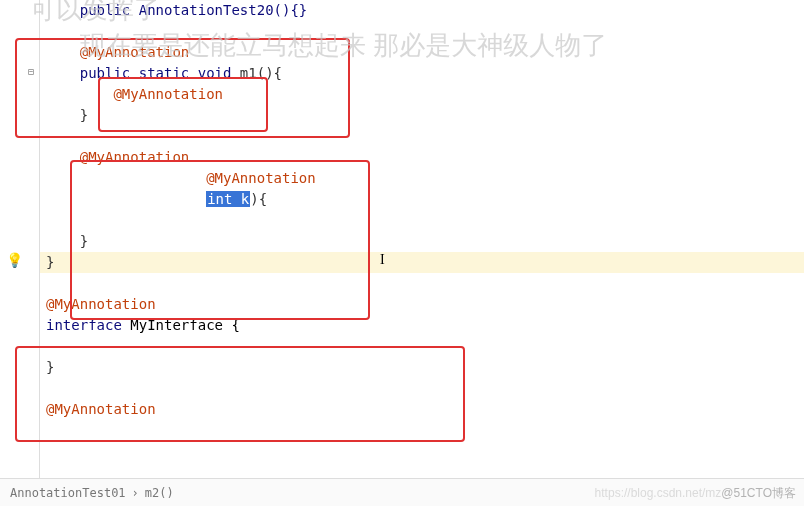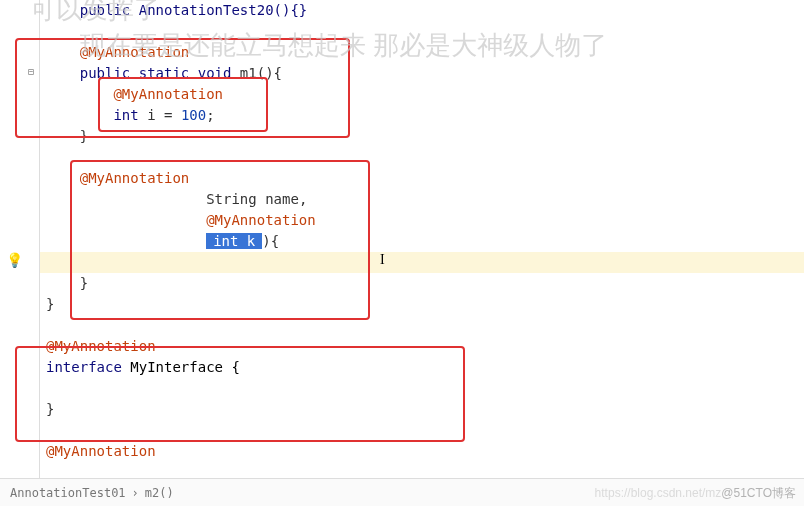--- a/index.html
+++ b/index.html
@@ -56,21 +56,21 @@
   .line {
     height: 21px;
     line-height: 21px;
     white-space: pre;
     position: relative;
   }
   .kw { color: #0b0b7a; font-weight: normal; }
   .ann { color: #c2410c; }
   .num { color: #1240ab; }
   .type { color: #000000; }
-  .sel { background: #3874d6; color: #fff; padding: 0 7px; margin-top: 32px; }
+  .sel { background: #3874d6; color: #fff; padding: 0 1px; margin-top: 32px; }
   .hl-line {
     background: #fdf6d9;
     width: 100%;
     position: absolute;
     left: 0;
     height: 21px;
   }
   .overlay {
     position: absolute;
     color: rgba(200,200,200,0.7);
@@ -147,25 +147,23 @@
 
   <div class="code-area">
 
     <div class="hl-line" style="top:252px;"></div>
 
     <div class="line"><span class="kw">    public AnnotationTest20(){}</span></div>
     <div class="line"></div>
     <div class="line"><span class="ann">    @MyAnnotation</span></div>
     <div class="line"><span>    </span><span class="kw">public static void</span><span> m1(){</span></div>
     <div class="line"><span class="ann">        @MyAnnotation</span></div>
-    <div class="line"><span>        </span><span class="kw">int</span><span> i = </span><span class="num">100</span><span>;</span></div>
     <div class="line">    }</div>
     <div class="line"></div>
     <div class="line"><span class="ann">    @MyAnnotation</span></div>
-    <div class="line"><span>                   </span><span>String</span><span> name,</span></div>
     <div class="line"><span>                   </span><span class="ann">@MyAnnotation</span></div>
     <div class="line" style="position:relative;"><span>                   </span><span class="sel">int k</span><span>){</span></div>
     <div class="line"></div>
     <div class="line">    }</div>
     <div class="line">}</div>
     <div class="line"></div>
     <div class="line"><span class="ann">@MyAnnotation</span></div>
     <div class="line"><span class="kw">interface</span><span class="type"> MyInterface {</span></div>
     <div class="line"></div>
     <div class="line">}</div>

